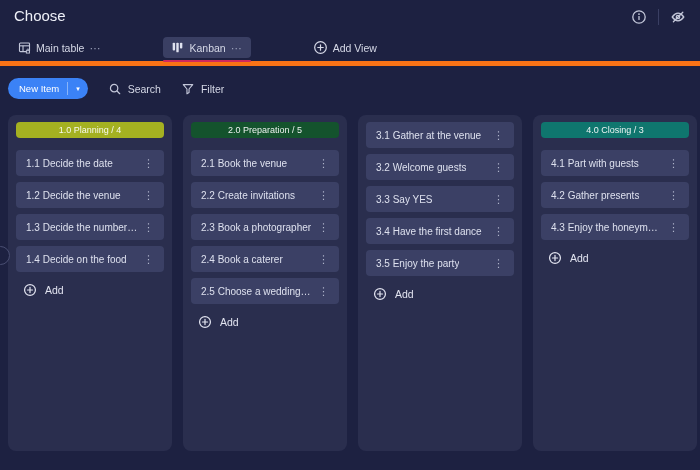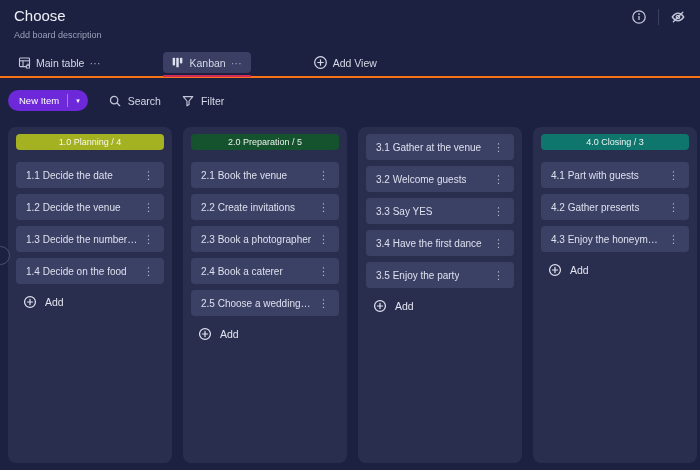--- a/index.html
+++ b/index.html
@@ -10,21 +10,21 @@
   }
   
   .app-header{padding:7px 14px 0}
   .board-title{font-size:15px;font-weight:500;color:#eef0f8;line-height:18px;cursor:text}
   .board-desc{font-size:9px;color:#9aa0b9;margin-top:5px;cursor:text}
   .top-actions{position:absolute;top:7px;right:12px;display:flex;align-items:center;gap:9px}
   .icon-btn{display:flex;align-items:center;justify-content:center;width:20px;height:20px;border-radius:4px;cursor:pointer}
   .divider-v{width:1px;height:16px;background:#3a3f63}
   
   .tabs{display:flex;align-items:center;height:27px;margin-top:9px;padding-left:10px;
-        border-bottom:2px solid #f97316;gap:19px}
+        border-bottom:5px solid #f97316;gap:19px}
   .tab{position:relative;display:flex;align-items:center;gap:5px;padding:4px 8px;
        font-size:10.5px;color:#d5d8e6;border-radius:4px;cursor:pointer;white-space:nowrap}
   .tab.active{background:#3a3f63}
   .tab .underline{position:absolute;left:0;right:0;bottom:-4px;height:2px;border-radius:1px}
   .more-glyph{color:#9aa0b9;font-size:11px;letter-spacing:1px;line-height:10px;cursor:pointer}
   .tab-gap{width:16px}
   
   .toolbar{display:flex;align-items:center;gap:20px;margin:12px 0 0 8px}
   .btn-new{display:flex;align-items:center;height:21px;border-radius:11px;color:#fff;
            font-size:9.5px;font-weight:500;padding-left:11px;cursor:pointer}
@@ -48,21 +48,20 @@
   
   .edge-toggle{position:absolute;left:-9px;top:246px;width:17px;height:17px;border-radius:50%;
                background:#1d2141;border:1.5px solid #4a4f73;cursor:pointer}
   svg{display:block}
 </style>
 </head>
 <body>
 
 <div class="app-header">
   <div class="board-title">Choose</div>
-  <div class="board-desc">Add board description</div>
 </div>
 
 <div class="top-actions">
   <span class="icon-btn">
     <svg width="16" height="16" viewBox="0 0 16 16" fill="none">
       <circle cx="8" cy="8" r="6.2" stroke="#c3c7d9" stroke-width="1.3"></circle>
       <circle cx="8" cy="5.1" r="0.95" fill="#c3c7d9"></circle>
       <rect x="7.35" y="7" width="1.3" height="4.1" rx="0.6" fill="#c3c7d9"></rect>
     </svg>
   </span>
@@ -110,21 +109,21 @@
         <circle cx="8" cy="8" r="6.2"></circle>
           <line x1="8" y1="5.1" x2="8" y2="10.9"></line>
           <line x1="5.1" y1="8" x2="10.9" y2="8"></line>
       </svg>
     </span>
     <span>Add View</span>
   </div>
 </div>
 
 <div class="toolbar">
-  <div class="btn-new" style="background-color: #6d28d9;">
+  <div class="btn-new" style="background-color: #3b82f6;">
     <span>New Item</span>
     <span class="caret">▾</span>
   </div>
   <div class="tool">
     <span>
       <svg width="14" height="14" viewBox="0 0 16 16" fill="none" stroke="#c3c7d9" stroke-width="1.4" stroke-linecap="round">
         <circle cx="7" cy="7" r="4.2"></circle>
           <line x1="10.3" y1="10.3" x2="13.4" y2="13.4"></line>
       </svg>
     </span>

